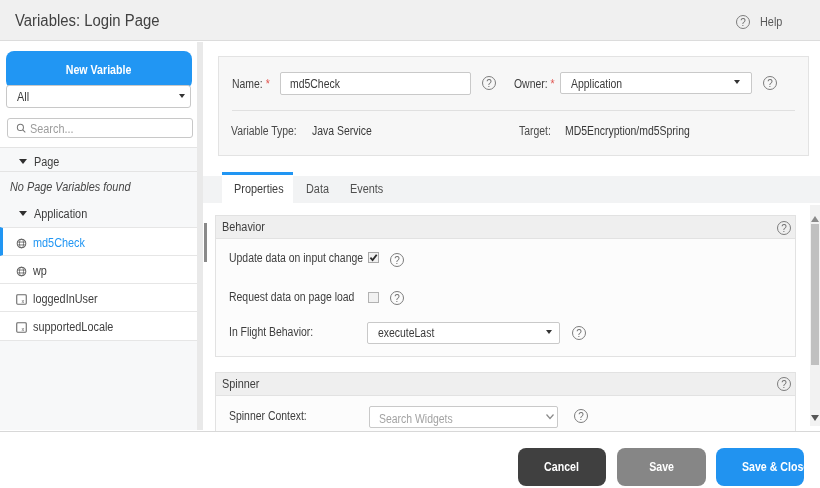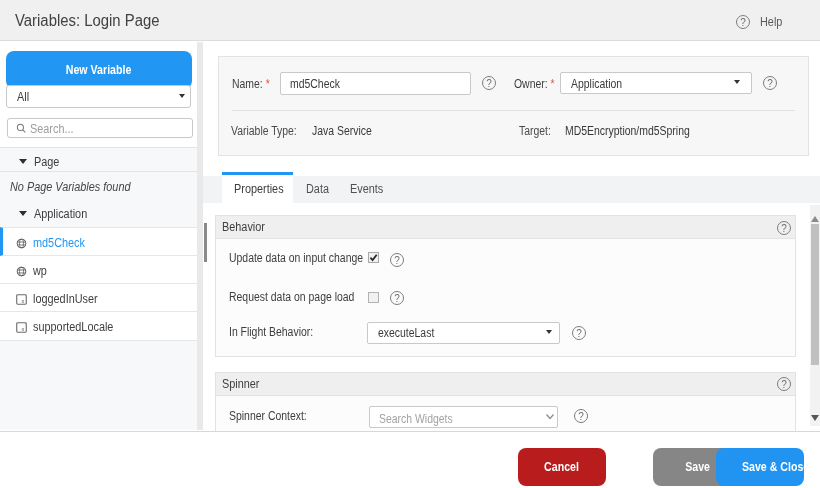--- a/index.html
+++ b/index.html
@@ -138,23 +138,23 @@
     <path d="M1.5 1.5 L5 5.5 L8.5 1.5" fill="none" stroke="#8a8a8a" stroke-width="1.2"></path>
   </svg>
   <div class="abs q" style="left:574px;top:409px;">?</div>
 
   <div class="abs" style="left:810px;top:205px;width:10px;height:221px;background:#f2f2f2;"></div>
   <div class="abs" style="left:810.5px;top:224px;width:8px;height:141px;background:#c0c0c0;"></div>
   <div class="abs" style="left:811px;top:216px;width:0;height:0;border-left:4px solid transparent;border-right:4px solid transparent;border-bottom:6px solid #8a8a8a;"></div>
   <div class="abs" style="left:811px;top:415px;width:0;height:0;border-left:4px solid transparent;border-right:4px solid transparent;border-top:6px solid #555;"></div>
 
   <div class="abs" style="left:0;top:431px;width:820px;height:1px;background:#d8d8d8;"></div>
-  <div class="abs btn" style="left:517.5px;top:448px;width:88px;background:#b91c1c;">
+  <div class="abs btn" style="left:517.5px;top:448px;width:88px;background:#404040;">
       <span class="cx">Cancel</span>
     </div>
-  <div class="abs btn" style="left:617px;top:448px;width:89px;background:#868686;margin-left:36px;">
+  <div class="abs btn" style="left:617px;top:448px;width:89px;background:#868686;">
       <span class="cx">Save</span>
     </div>
   <div class="abs btn" style="left:716px;top:448px;width:88px;background:#2193f0;padding-left:32px;">
       <span class="cx">Save &amp; Close</span>
     </div>
 
 </div>
 
 </body></html>

